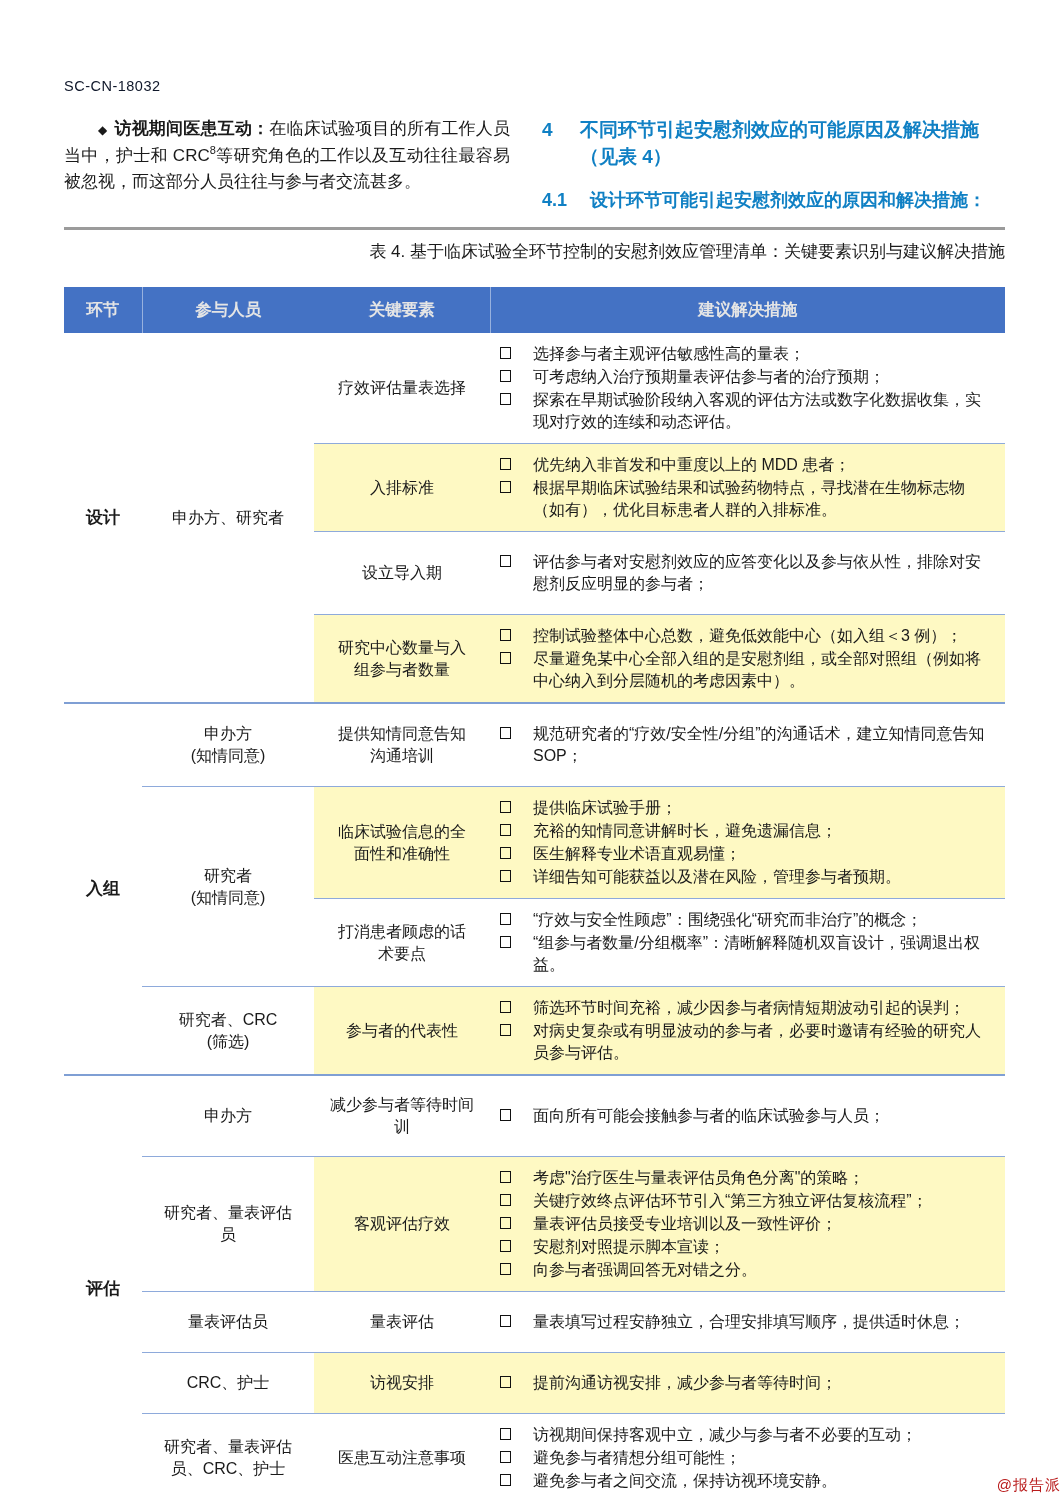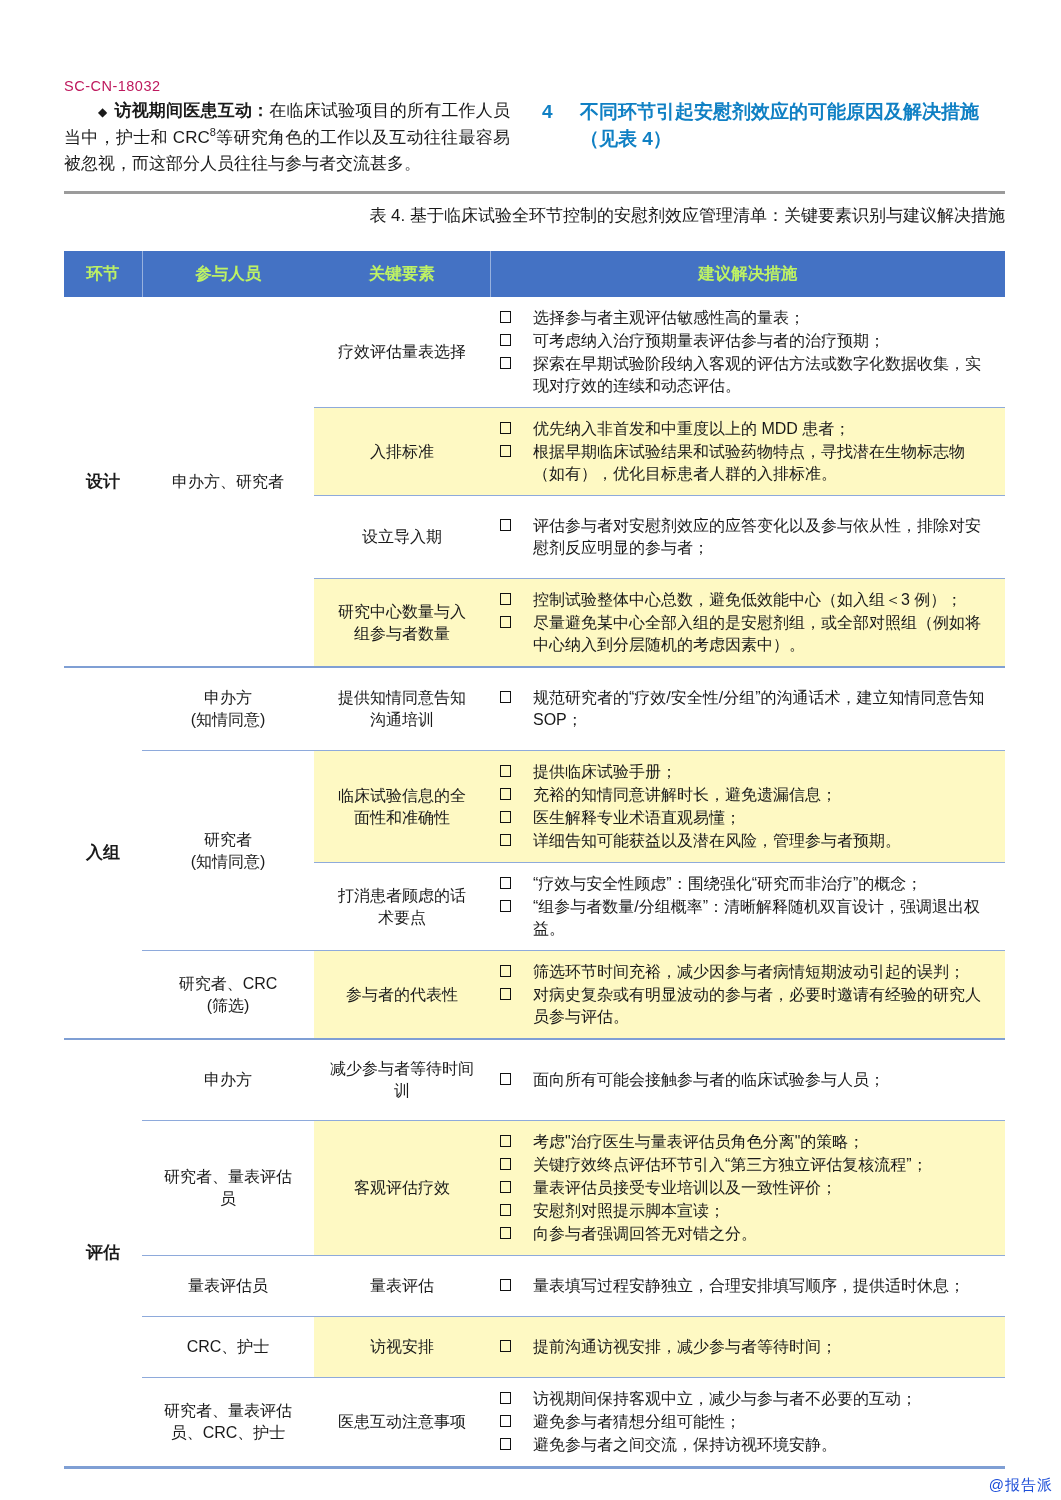--- a/index.html
+++ b/index.html
@@ -4,21 +4,21 @@
 <style>
   * { margin:0; padding:0; box-sizing:border-box; }
   html,body { background:#ffffff; }
   body {
     width:1061px; height:1500px; overflow:hidden; position:relative;
     font-family:"Liberation Sans","DejaVu Sans",sans-serif;
     color:#1a1a1a;
   }
   .page { padding:78px 56px 0 64px; position:relative; height:100%; }
 
-  .doc-code { font-size:14.5px; color:#be185d; letter-spacing:.5px; margin-bottom:4px; }
+  .doc-code { font-size:14.5px; color:#0f172a; letter-spacing:.5px; margin-bottom:22px; }
 
   .columns { display:flex; gap:32px; align-items:flex-start; }
   .col-left  { width:446px; }
   .col-right { flex:1; }
 
   .intro-para { font-size:17px; line-height:26px; text-align:justify; text-indent:34px; }
   .intro-para b { font-weight:bold; }
   .bullet { font-size:12px; margin-right:7px; }
   sup { font-size:11px; vertical-align:super; line-height:0; }
 
@@ -31,21 +31,21 @@
 
   .top-rule { height:3px; background:#9b9b9b; margin-top:14px; }
 
   .table-title { text-align:right; font-weight:normal; font-size:17px; margin:10px 0 24px 0; }
 
   table.main { width:941px; border-collapse:collapse; table-layout:fixed; border-bottom:3px solid #7F9FD4; }
   table.main th, table.main td { vertical-align:middle; }
   col.c1 { width:78px; } col.c2 { width:172px; } col.c3 { width:176px; } col.c4 { width:515px; }
 
   thead th {
-    background:#4472C4; color:#bef264; font-weight:bold; font-size:16.5px;
+    background:#4472C4; color:#e5e5e5; font-weight:bold; font-size:16.5px;
     padding:12px 4px; text-align:center;
   }
   thead th.sep { border-left:1px solid rgba(255,255,255,.45); }
 
   td { font-size:16px; line-height:22px; }
   td.phase-cell { font-weight:bold; text-align:center; font-size:17px; }
   td.participant-cell, td.key-cell { text-align:center; white-space:pre-line; padding:8px 6px; }
   td.measures-cell { padding:9px 16px 9px 10px; }
   td.shaded { background:#fef9c3; }
 
@@ -56,39 +56,43 @@
   tr.group-start td, tr.row-start td { border-top:1.5px solid #8EAADB; }
 
   .measure { display:flex; align-items:flex-start; column-gap:22px; margin:1px 0; }
   .cbx {
     flex:0 0 auto; width:11px; height:12px; border:1.7px solid #111;
     margin-top:4px; background:transparent;
   }
   .measure .mtext { flex:1; }
 
   .watermark {
-    position:absolute; right:8px; bottom:5px;
-    color:#1d4ed8; font-size:15px; letter-spacing:1px;
+    position:absolute; right:0; bottom:5px;
+    color:#b91c1c; font-size:15px; letter-spacing:1px;
   }
 </style>
 </head>
 <body>
 
 <div class="page">
 
   <div class="doc-code">SC-CN-18032</div>
 
   <div class="columns">
     <div class="col-left">
       <p class="intro-para"><span class="bullet">◆</span><b>访视期间医患互动：</b><span>在临床试验项目的所有工作人员当中，护士和 CRC</span><sup>8</sup><span>等研究角色的工作以及互动往往最容易被忽视，而这部分人员往往与参与者交流甚多。</span></p>
     </div>
     <div class="col-right">
       <div class="heading h1">
         <span class="num">4</span>
         <span class="txt">不同环节引起安慰剂效应的可能原因及解决措施（见表 4）</span>
+      </div>
+      <div class="heading h2">
+        <span class="num">4.1</span>
+        <span class="txt">设计环节可能引起安慰剂效应的原因和解决措施：</span>
       </div>
     </div>
   </div>
 
   <div class="top-rule"></div>
 
   <div class="table-title">表 4. 基于临床试验全环节控制的安慰剂效应管理清单：关键要素识别与建议解决措施</div>
 
   <table class="main" id="main-table">
     <colgroup>

